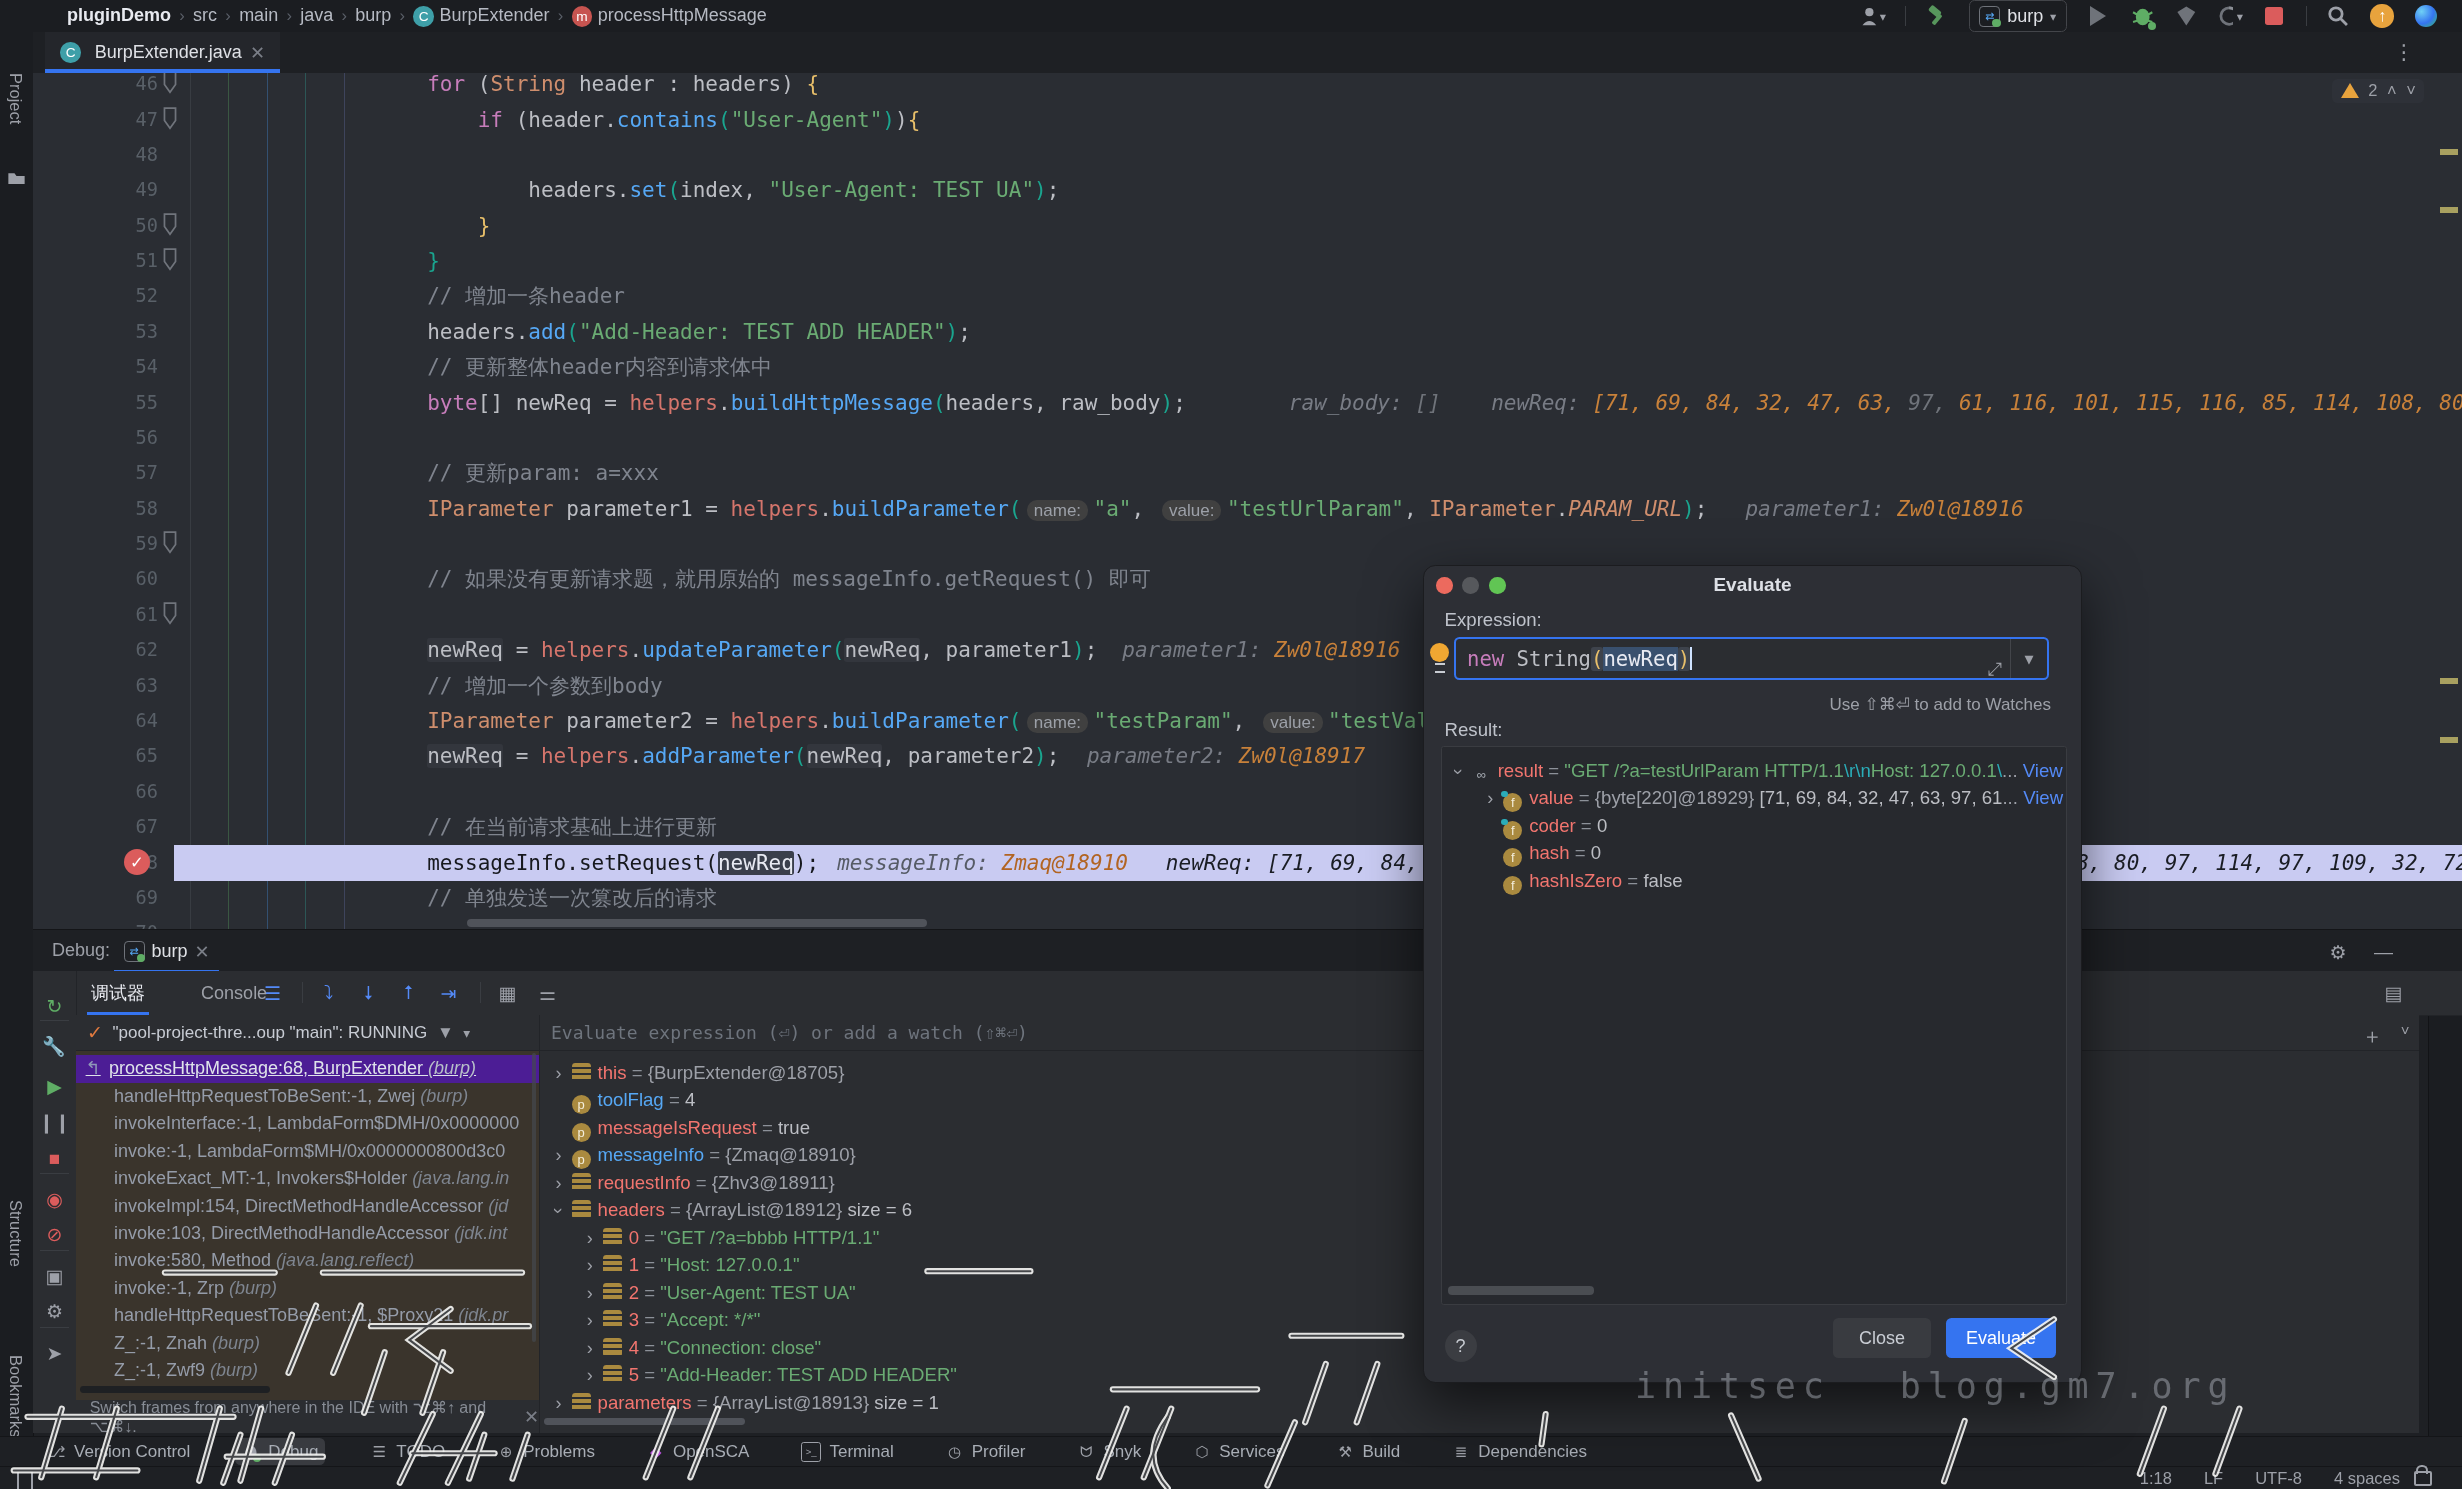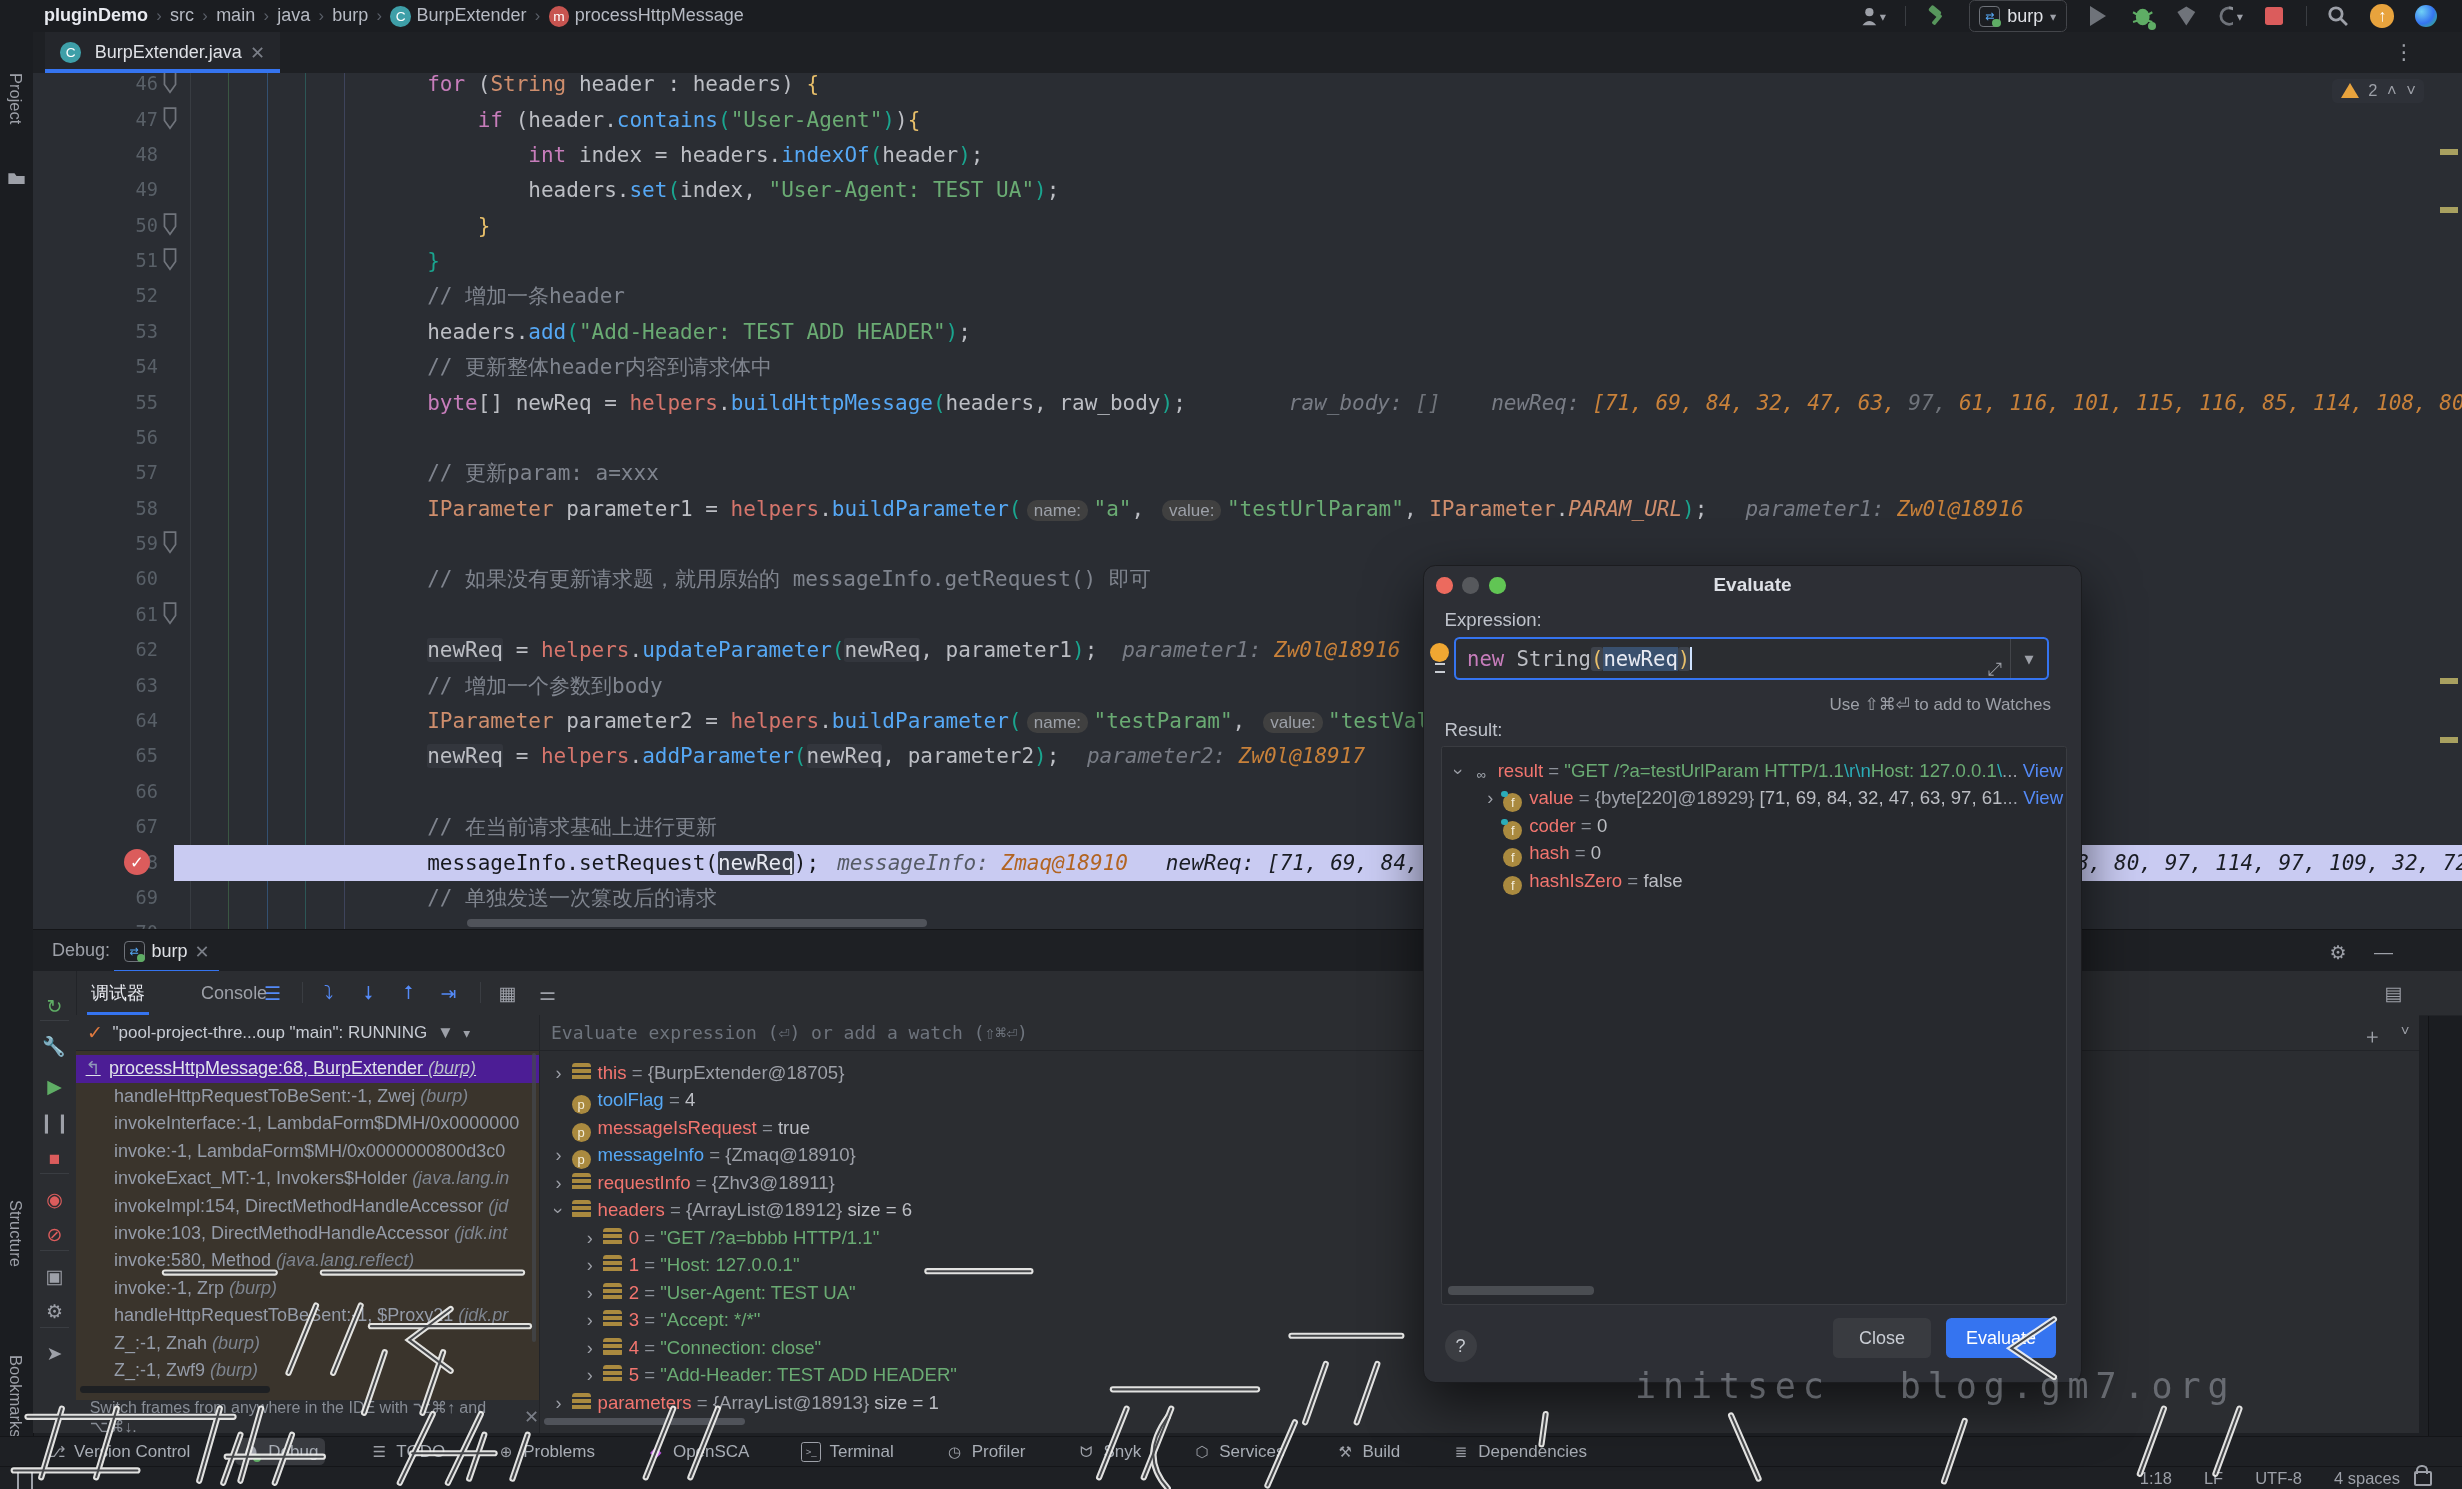--- a/index.html
+++ b/index.html
@@ -1,21 +1,21 @@
 <!DOCTYPE html>
 <html style="font-size:11px"><head>
 <meta charset="utf-8">
 <style>
   html,body{margin:0;padding:0;background:#101114;}
   #app{position:relative;width:2462px;height:1490px;background:#1E2024;overflow:hidden;
        font-family:"Liberation Sans",sans-serif;color:#BCBEC4;}
   .abs{position:absolute;}
   
   .titlebar{position:absolute;left:0;top:0;width:2462px;height:32px;background:#1B1D21;border-bottom:0.7px solid #121316;display:flex;align-items:center;}
-  .bc{display:flex;align-items:center;gap:6.9px;padding-left:44px;font-size:18px;color:#B6BAC3;}
+  .bc{display:flex;align-items:center;gap:6.9px;padding-left:67px;font-size:18px;color:#B6BAC3;}
   .bc .sep{color:#5A5F68;font-size:16.5px;padding:0 1.4px;}
   .bc .bold{font-weight:bold;color:#E8EAF0;}
   .badge{display:inline-flex;align-items:center;justify-content:center;width:20.6px;height:20.6px;border-radius:50%;font-size:13.7px;color:#fff;margin-right:5.5px;}
   .badge.c{background:#3E9FA8;}
   .badge.m{background:#C75450;}
   .tb-actions{position:absolute;right:23.4px;top:0;height:32px;display:flex;align-items:center;gap:19px;}
   .tbi{width:25px;height:25px;display:flex;align-items:center;justify-content:center;color:#9DA0A8;font-size:19px;position:relative;}
   .runchip{display:flex;align-items:center;gap:6.9px;border:0.7px solid #43454A;border-radius:5.5px;padding:2.7px 9.6px;height:25px;color:#DFE1E6;font-size:18px;}
   .gdot{position:absolute;width:8.2px;height:8.2px;border-radius:50%;background:#5FAD65;right:-1.4px;bottom:-1.4px;}
   .tri-r{width:0;height:0;border-left:16.5px solid #6F737A;border-top:10.3px solid transparent;border-bottom:10.3px solid transparent;}
@@ -248,21 +248,21 @@
 
   <div class="editor" id="editor">
     <div class="guide" style="left:157px;background:#3A3E44;opacity:.9"></div>
     <div class="guide" style="left:195px;background:#4E8C55;"></div>
     <div class="guide" style="left:234px;background:#3F7DBC;"></div>
     <div class="guide" style="left:272px;background:#2E8A80;"></div>
     <div class="guide" style="left:311px;background:#56628F;"></div>
     <div id="codeLines">
         <div class="cl" style="top: -6.9px;"><span class="ln">46</span><span class="codetxt"><span class="tk-d">        </span><span class="tk-k">for </span><span class="tk-d">(</span><span class="tk-cl">String</span><span class="tk-d"> header : headers</span><span class="tk-d">) </span><span class="tk-y">{</span></span></div>
         <div class="cl" style="top: 28.5px;"><span class="ln">47</span><span class="codetxt"><span class="tk-d">            </span><span class="tk-k">if</span><span class="tk-d"> (header.</span><span class="tk-m">contains</span><span class="tk-t">(</span><span class="tk-s">"User-Agent"</span><span class="tk-t">)</span><span class="tk-d">)</span><span class="tk-y">{</span></span></div>
-        <div class="cl" style="top: 64px;"><span class="ln">48</span><span class="codetxt"><span class="tk-d">                </span><span class="tk-k">int</span><span class="tk-d"> index = headers.</span><span class="tk-m">indexOf</span><span class="tk-t">(</span><span class="tk-d">header</span><span class="tk-t">)</span><span class="tk-d">;</span></span></div>
+        <div class="cl" style="top: 64px;"><span class="ln">48</span></div>
         <div class="cl" style="top: 99px;"><span class="ln">49</span><span class="codetxt"><span class="tk-d">                headers.</span><span class="tk-m">set</span><span class="tk-t">(</span><span class="tk-d">index, </span><span class="tk-s">"User-Agent: TEST UA"</span><span class="tk-t">)</span><span class="tk-d">;</span></span></div>
         <div class="cl" style="top: 135px;"><span class="ln">50</span><span class="codetxt"><span class="tk-d">            </span><span class="tk-y">}</span></span></div>
         <div class="cl" style="top: 170px;"><span class="ln">51</span><span class="codetxt"><span class="tk-d">        </span><span class="tk-t">}</span></span></div>
         <div class="cl" style="top: 205px;"><span class="ln">52</span><span class="codetxt"><span class="tk-d">        </span><span class="tk-c">// 增加一条header</span></span></div>
         <div class="cl" style="top: 241px;"><span class="ln">53</span><span class="codetxt"><span class="tk-d">        headers.</span><span class="tk-m">add</span><span class="tk-t">(</span><span class="tk-s">"Add-Header: TEST ADD HEADER"</span><span class="tk-t">)</span><span class="tk-d">;</span></span></div>
         <div class="cl" style="top: 276px;"><span class="ln">54</span><span class="codetxt"><span class="tk-d">        </span><span class="tk-c">// 更新整体header内容到请求体中</span></span></div>
         <div class="cl" style="top: 312px;"><span class="ln">55</span><span class="codetxt"><span class="tk-d">        </span><span class="tk-k">byte</span><span class="tk-d">[] newReq = </span><span class="tk-f">helpers</span><span class="tk-d">.</span><span class="tk-m">buildHttpMessage</span><span class="tk-t">(</span><span class="tk-d">headers, raw_body</span><span class="tk-t">)</span><span class="tk-d">;</span><span class="hints" style="margin-left: 103px;"><span class="h-lb">raw_body: </span><span class="h-gv">[]</span><span class="h-lb">    newReq: </span><span class="h-ov">[71, 69, 84, 32, 47, 63, </span><span class="h-gv">97, </span><span class="h-ov">61, 116, 101, 115, 116, 85, 114, 108, 80, 97, 114, 97,</span></span></span></div>
         <div class="cl" style="top: 347px;"><span class="ln">56</span><span class="codetxt"></span></div>
         <div class="cl" style="top: 382px;"><span class="ln">57</span><span class="codetxt"><span class="tk-d">        </span><span class="tk-c">// 更新param: a=xxx</span></span></div>
         <div class="cl" style="top: 418px;"><span class="ln">58</span><span class="codetxt"><span class="tk-d">        </span><span class="tk-cl">IParameter</span><span class="tk-d"> parameter1 = </span><span class="tk-f">helpers</span><span class="tk-d">.</span><span class="tk-m">buildParameter</span><span class="tk-t">(</span><span class="tk-chip">name:</span><span class="tk-s">"a"</span><span class="tk-d">, </span><span class="tk-chip">value:</span><span class="tk-s">"testUrlParam"</span><span class="tk-d">, </span><span class="tk-cl">IParameter</span><span class="tk-d">.</span><span class="tk-cst">PARAM_URL</span><span class="tk-t">)</span><span class="tk-d">;</span><span class="hints" style="margin-left: 38px;"><span class="h-lb">parameter1: </span><span class="h-ov">Zw0l@18916</span></span></span></div>

